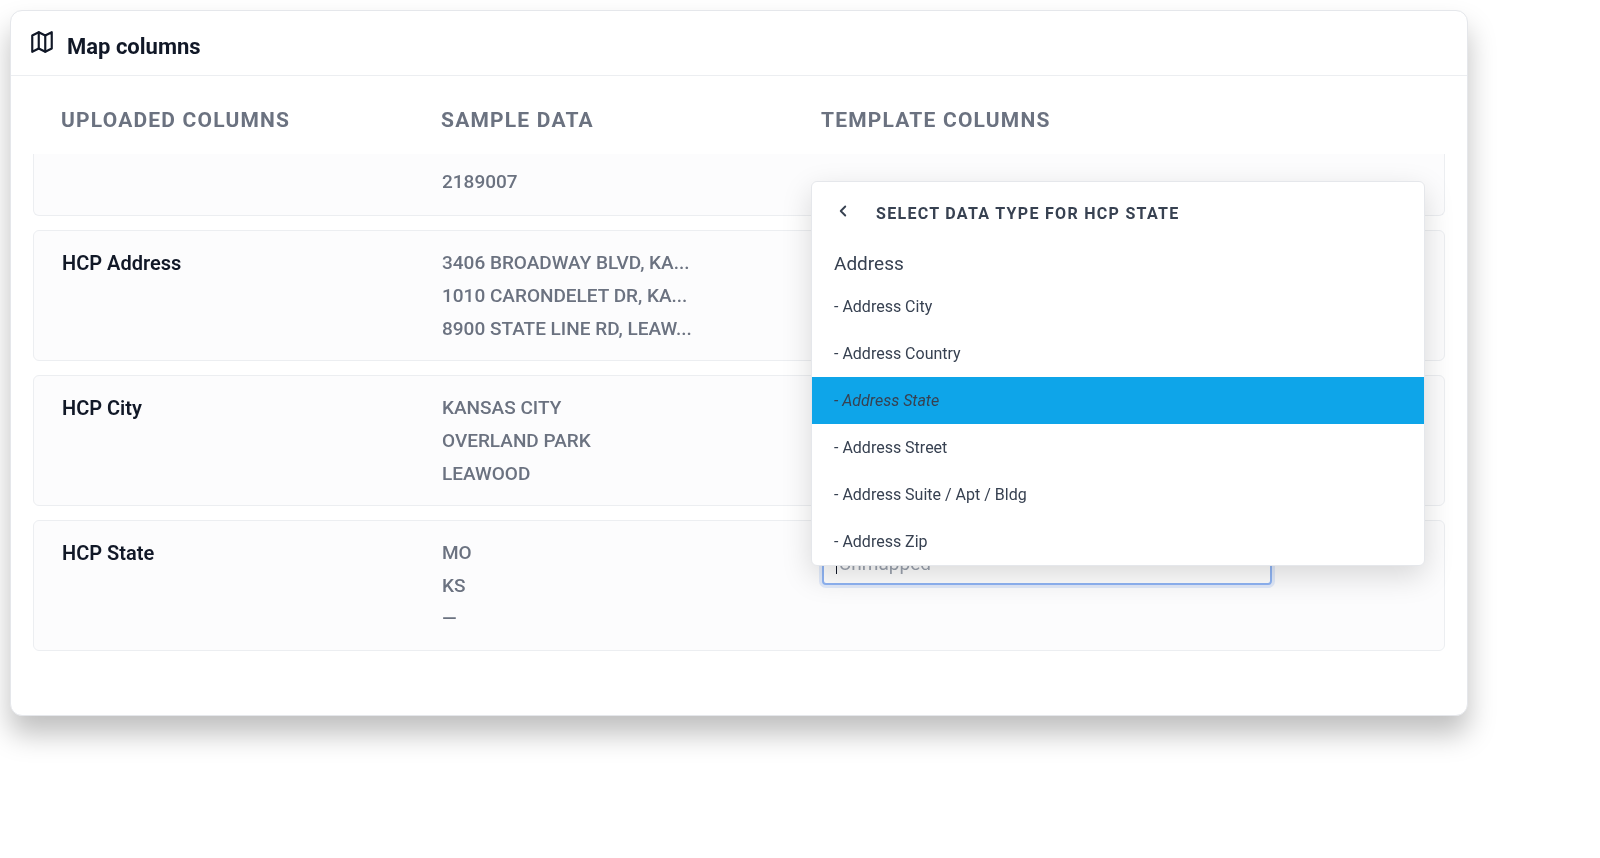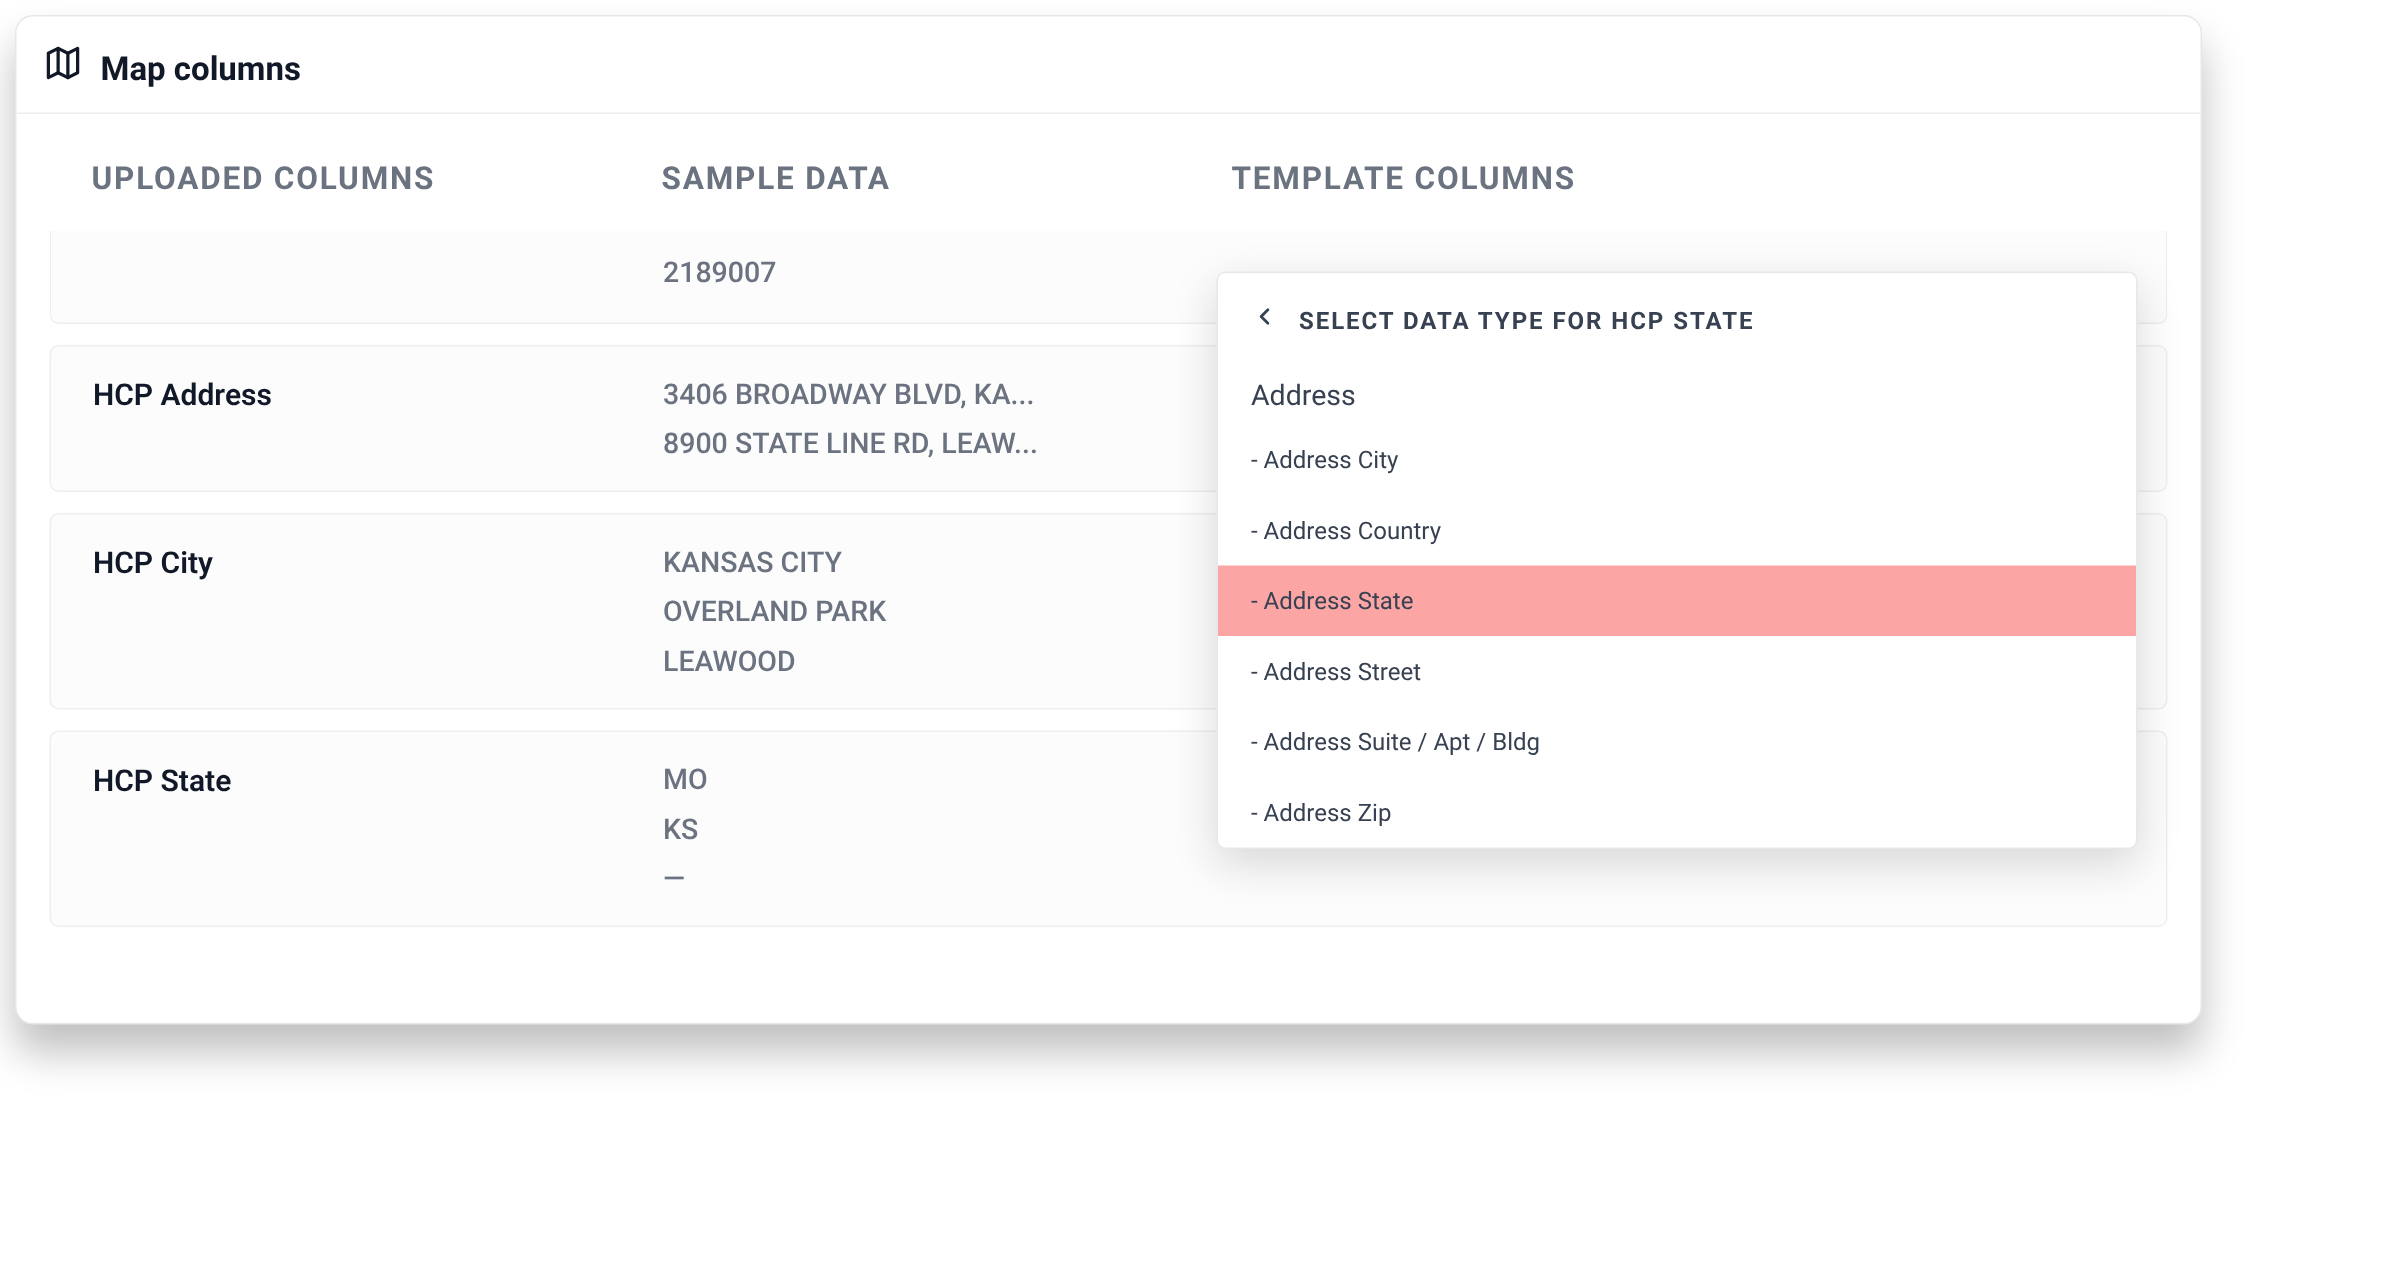--- a/index.html
+++ b/index.html
@@ -120,21 +120,21 @@
     background: #fff;
     border: 1px solid #e5e7eb;
     border-radius: 6px;
     box-shadow: 0 10px 30px rgba(0,0,0,0.15);
     z-index: 10;
     overflow: hidden;
   }
   .dropdown-head {
     display: flex;
     align-items: center;
-    gap: 14px;
+    gap: 24px;
     padding: 20px 22px;
   }
   .dropdown-head .back svg {
     width: 18px; height: 18px;
     stroke: #374151;
   }
   .dropdown-head .label {
     font-size: 16px;
     letter-spacing: 1.3px;
     font-weight: 700;
@@ -146,21 +146,22 @@
     color: #374151;
     font-weight: 400;
   }
   .dropdown-item {
     padding: 14px 22px;
     font-size: 16px;
     color: #374151;
     cursor: pointer;
   }
   .dropdown-item.highlight {
-    background: #fca5a5;
+    background: #0ea5e9;
+    font-style: italic;
   }
 </style>
 </head>
 <body>
 
 <div class="card">
   <div class="card-header">
     <span class="icon">
       <svg viewBox="0 0 24 24" fill="none" stroke-width="2" stroke-linejoin="round" stroke-linecap="round">
         <polygon points="3 6 9 3 15 6 21 3 21 18 15 21 9 18 3 21 3 6"></polygon>
@@ -184,20 +185,21 @@
       <div class="samples">
         <div class="sample-val">2189007</div>
       </div>
       <div class="tmpl-cell"></div>
     </div>
 
     <div class="row">
       <div class="upl-label">HCP Address</div>
       <div class="samples">
         <div class="sample-val">3406 BROADWAY BLVD, KA...</div>
+        <div class="sample-val">1010 CARONDELET DR, KA...</div>
         <div class="sample-val">8900 STATE LINE RD, LEAW...</div>
       </div>
       <div class="tmpl-cell"></div>
     </div>
 
     <div class="row">
       <div class="upl-label">HCP City</div>
       <div class="samples">
         <div class="sample-val">KANSAS CITY</div>
         <div class="sample-val">OVERLAND PARK</div>

